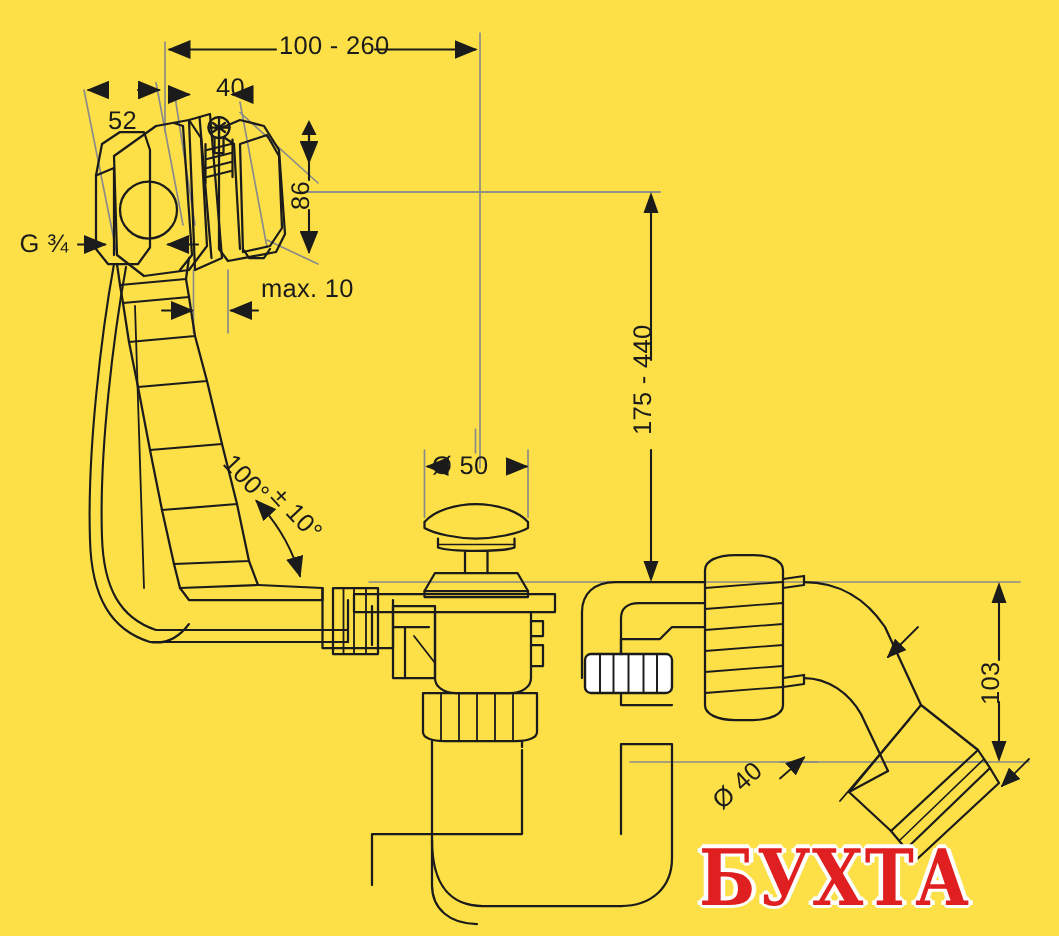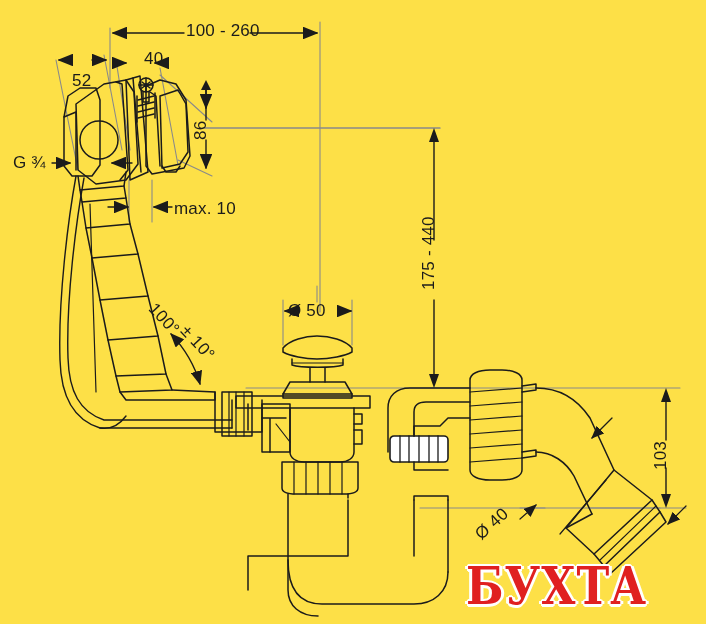--- a/index.html
+++ b/index.html
@@ -274,21 +274,21 @@
   <div class="lbl lbl-dim" style="left:186px;top:22px;">100 - 260</div>
 
   <div class="lbl lbl-dim" style="left:72px;top:52px;margin-top:20px;">52</div>
 
   <div class="lbl lbl-dim" style="left:144px;top:50px;">40</div>
 
   <div class="lbl lbl-dim rot90" style="left:192px;top:140px;">86</div>
 
   <div class="lbl lbl-dim" style="left:13px;top:154px;">G ¾</div>
 
-  <div class="lbl lbl-dim" style="left:174px;top:200px;">max. 10</div>
+  <div class="lbl lbl-dim" style="left:174px;top:184px;">max. 10</div>
 
   <div class="lbl lbl-dim" style="left:158px;top:300px;transform:rotate(47deg);transform-origin:left top;">100°</div>
 
   <div class="lbl lbl-dim" style="left:190px;top:322px;transform:rotate(47deg);transform-origin:left top;">± 10°</div>
 
   <div class="lbl lbl-dim" style="left:288px;top:302px;">Ø 50</div>
 
   <div class="lbl lbl-dim rot90" style="left:420px;top:290px;">175 - 440</div>
 
   <div class="lbl lbl-dim rot90" style="left:652px;top:470px;">103</div>

